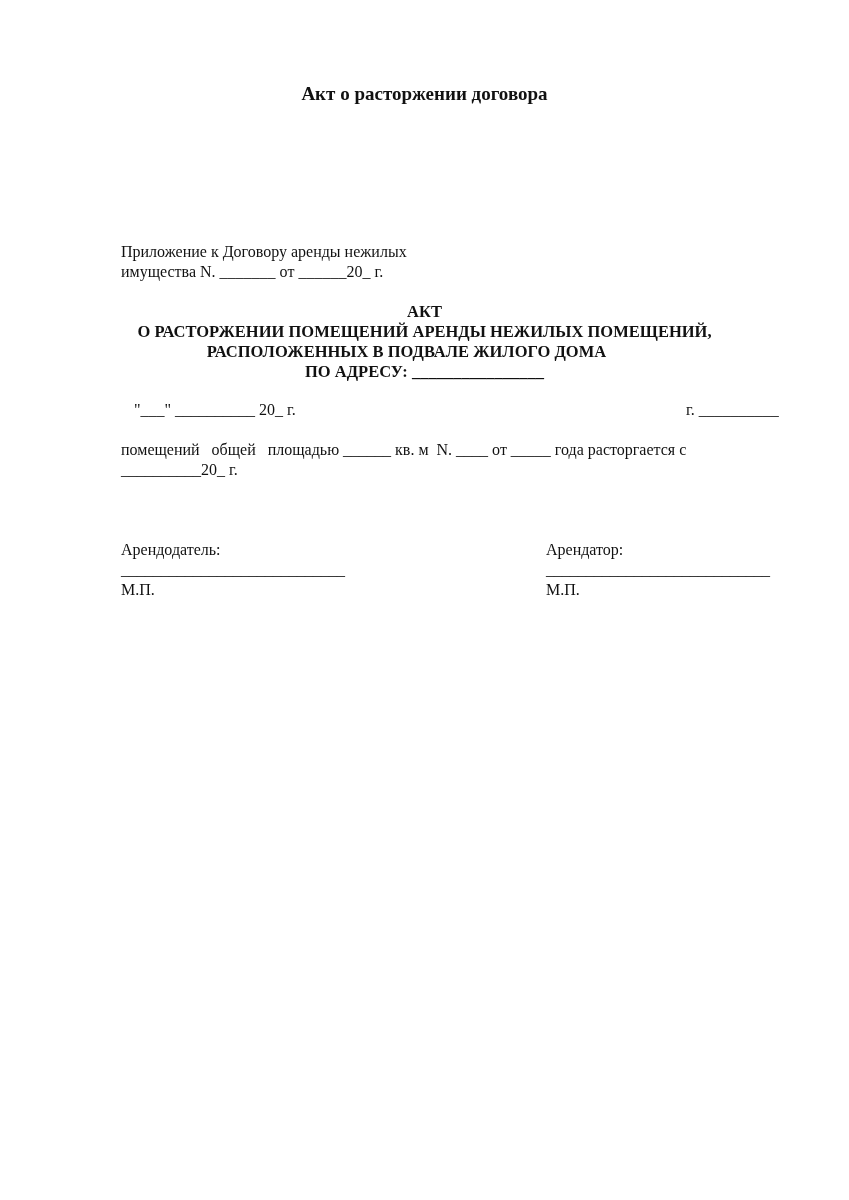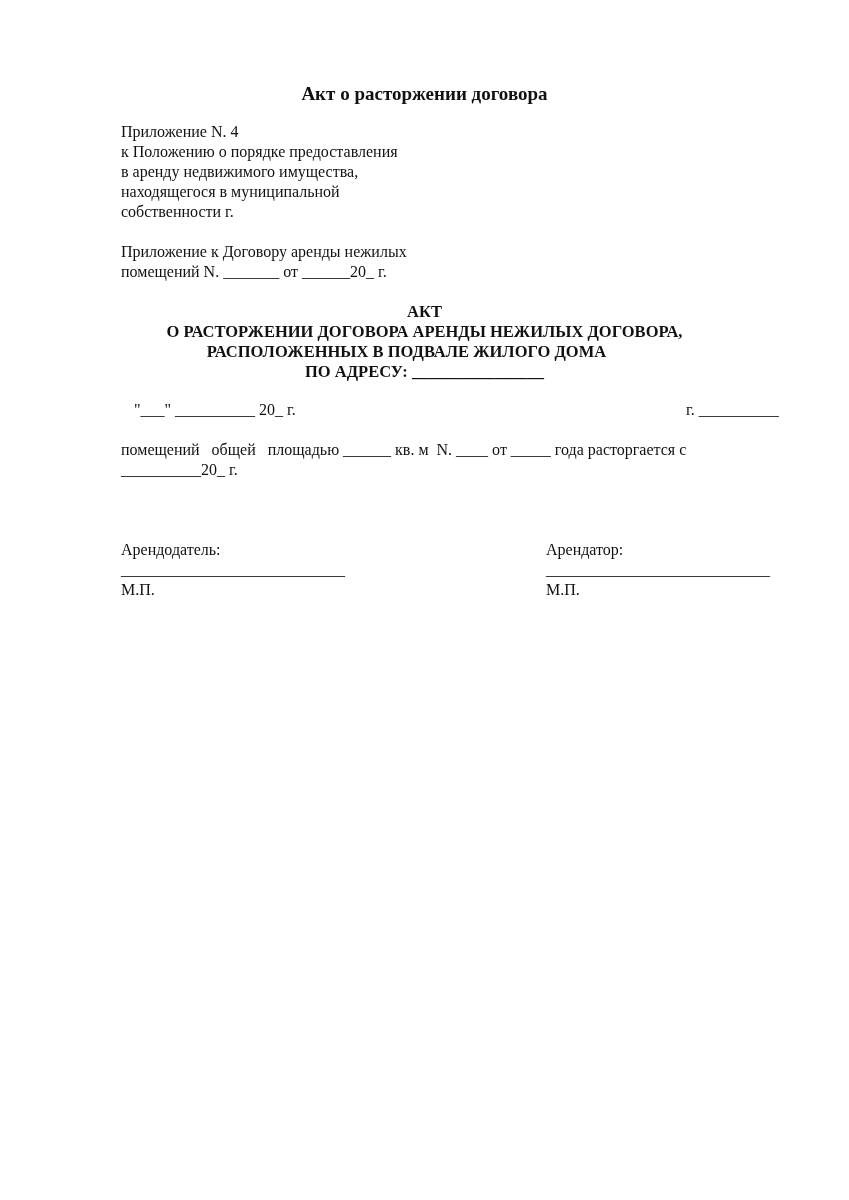--- a/index.html
+++ b/index.html
@@ -60,36 +60,29 @@
     .sig-left { left: 121px; }
     .sig-right { left: 546px; }
   </style>
 </head>
 <body>
 
 <div class="page">
 
   <div class="abs doc-title">Акт о расторжении договора</div>
 
-  <div class="block" style="top:122px;">
-    <span class="line">Приложение N. 4</span>
-    <span class="line">к Положению о порядке предоставления</span>
-    <span class="line">в аренду недвижимого имущества,</span>
-    <span class="line">находящегося в муниципальной</span>
-    <span class="line">собственности г.</span>
-  </div>
 
   <div class="block" style="top:242px;">
     <span class="line">Приложение к Договору аренды нежилых</span>
-    <span class="line">помещений N. _______ от ______20_ г.</span>
+    <span class="line">имущества N. _______ от ______20_ г.</span>
   </div>
 
   <div class="heading">
     <span class="line">АКТ</span>
-    <span class="line">О РАСТОРЖЕНИИ ДОГОВОРА АРЕНДЫ НЕЖИЛЫХ ДОГОВОРА,</span>
+    <span class="line">О РАСТОРЖЕНИИ ПОМЕЩЕНИЙ АРЕНДЫ НЕЖИЛЫХ ПОМЕЩЕНИЙ,</span>
     <span class="line l3">РАСПОЛОЖЕННЫХ В ПОДВАЛЕ ЖИЛОГО ДОМА</span>
     <span class="line l4">ПО АДРЕСУ: ________________</span>
   </div>
 
   <div class="abs date-left">"___" __________ 20_ г.</div>
   <div class="abs date-right">г. __________</div>
 
   <div class="para">
     <span class="line">помещений   общей   площадью ______ кв. м  N. ____ от _____ года расторгается с</span>
     <span class="line">__________20_ г.</span>

